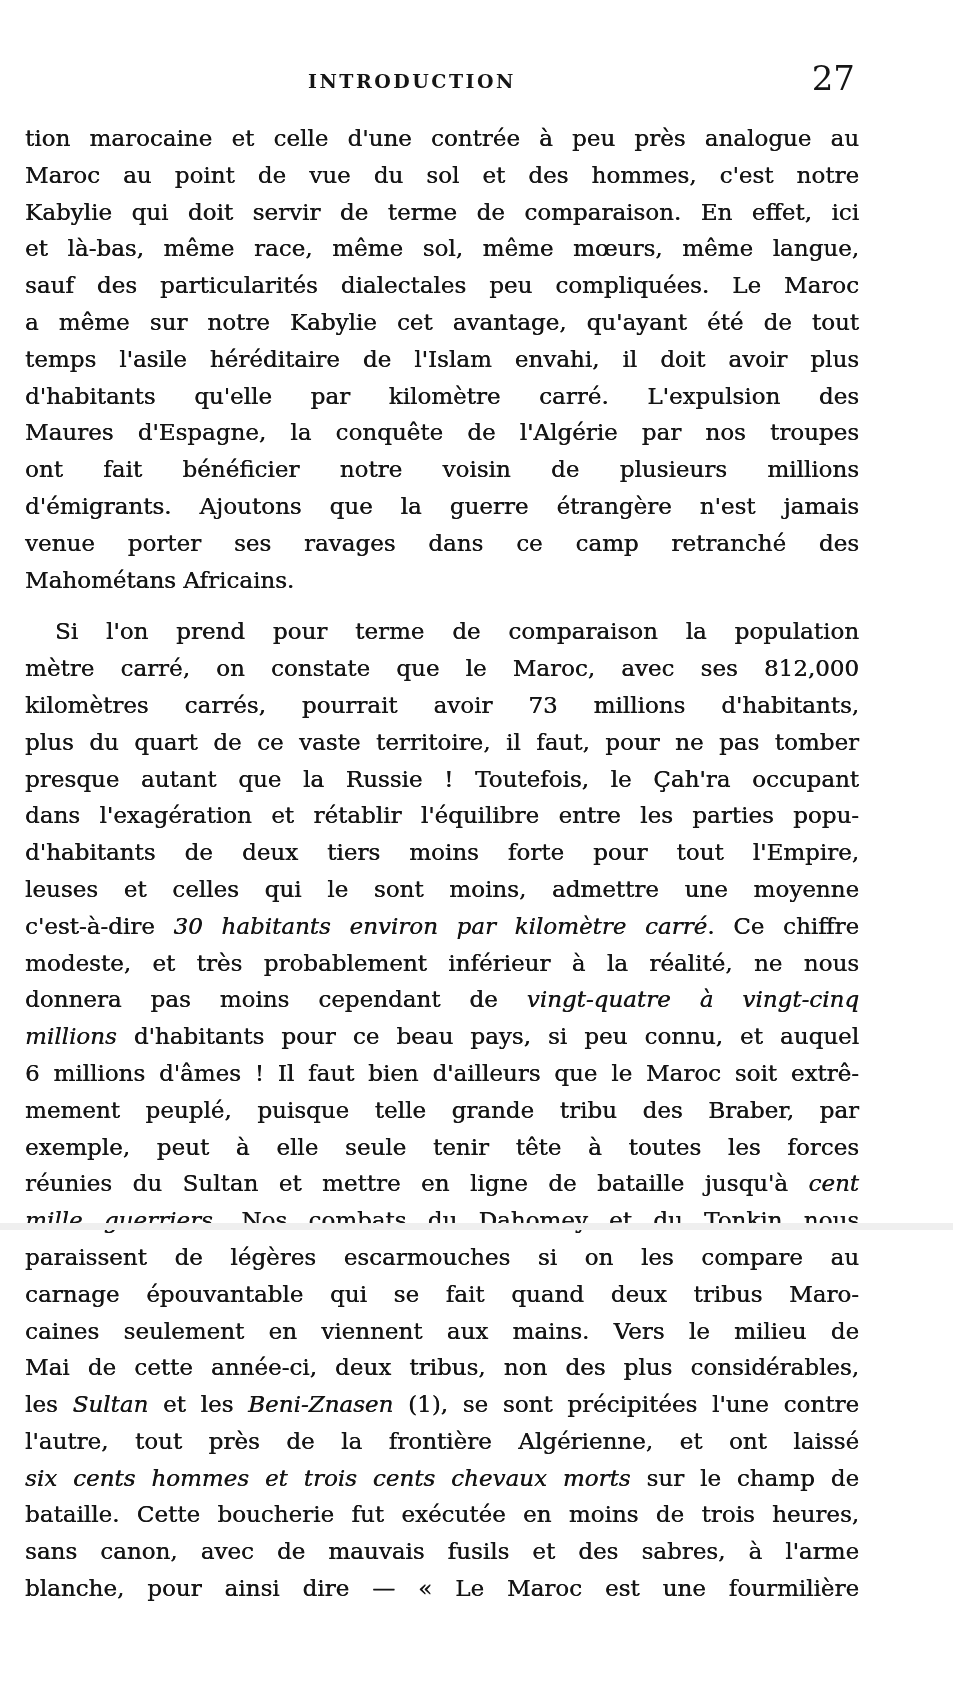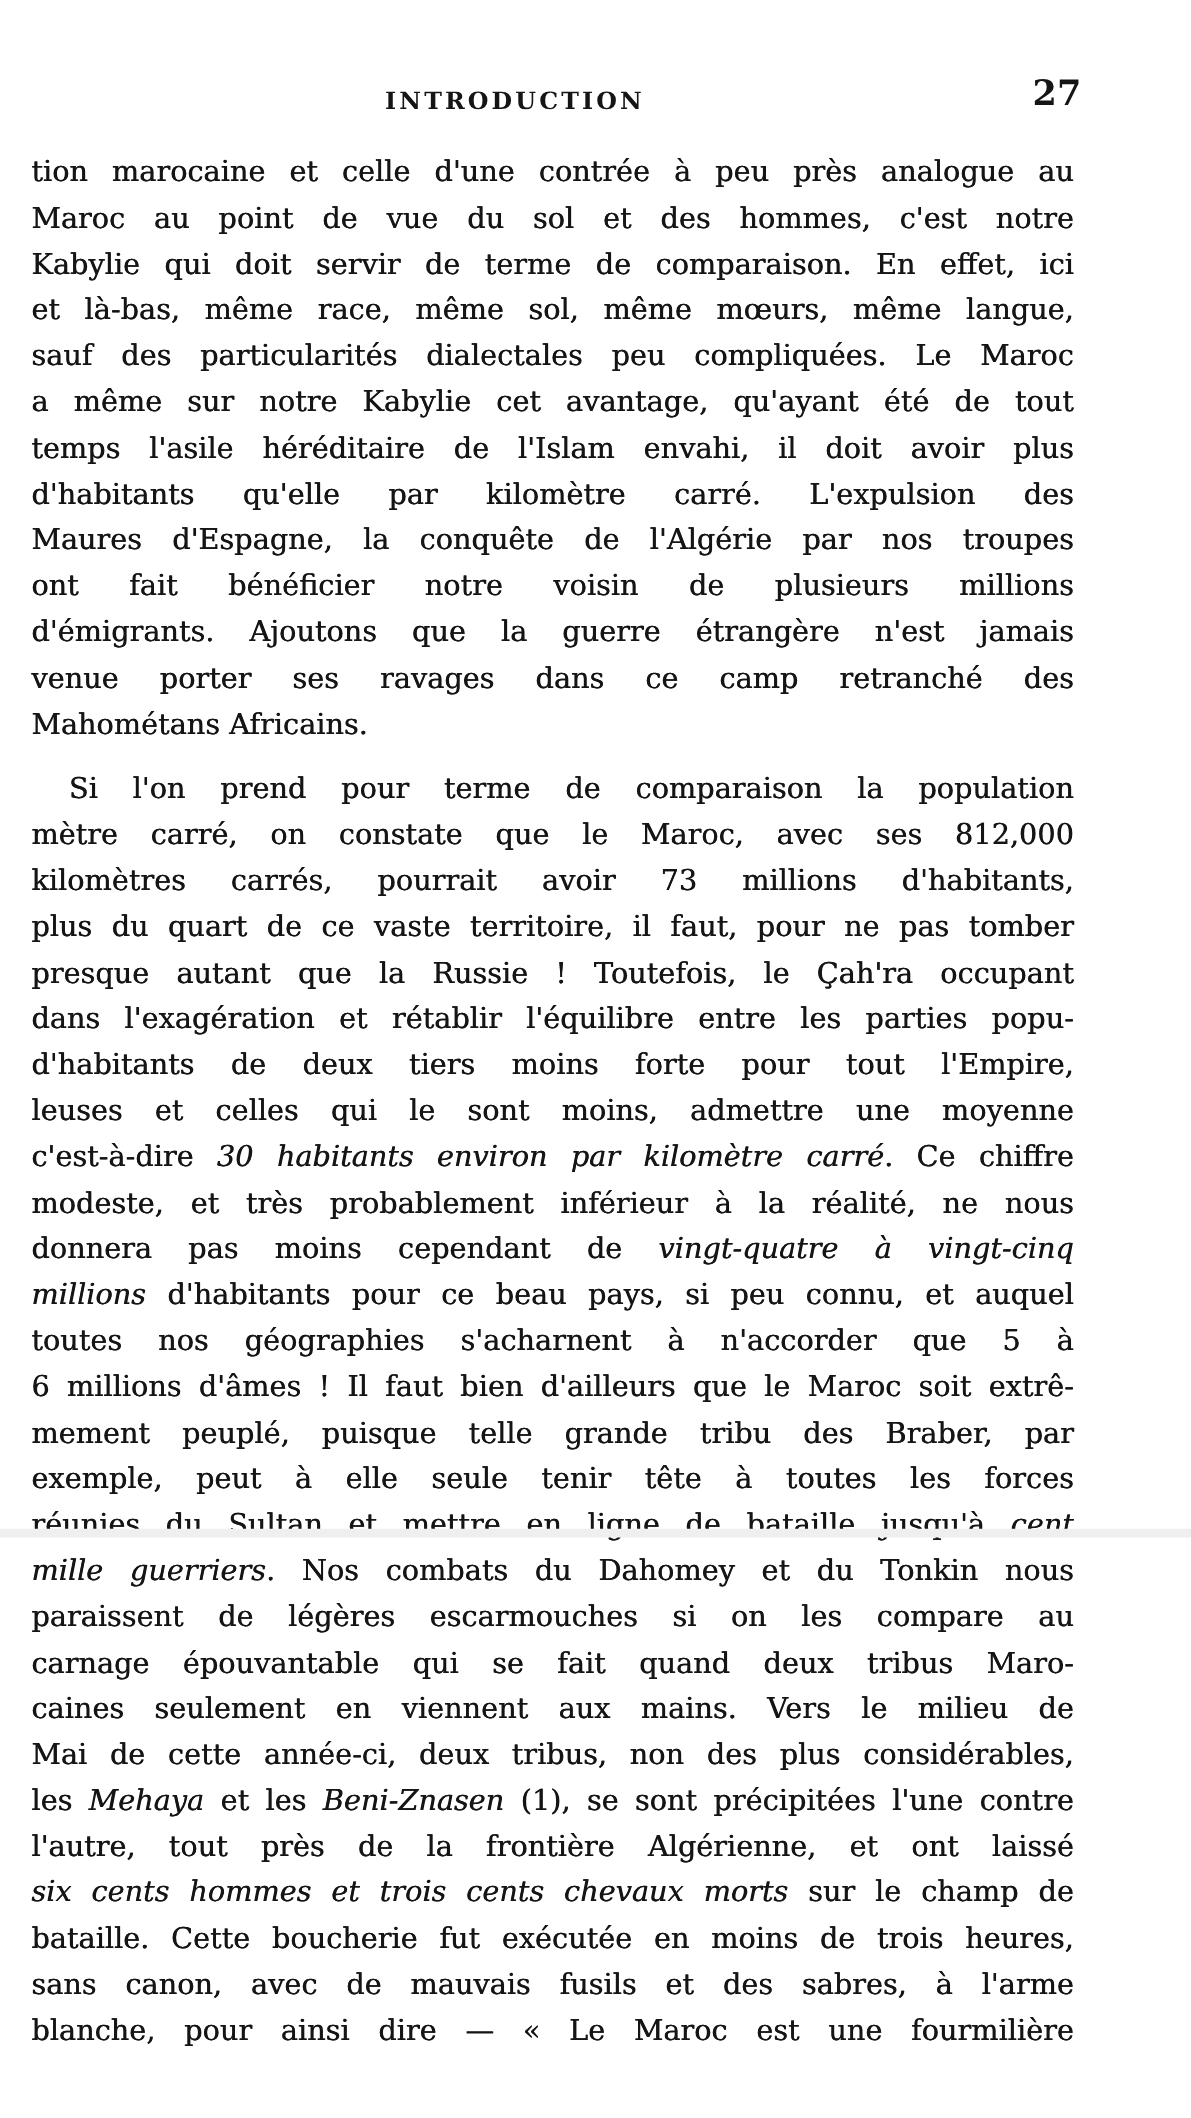--- a/index.html
+++ b/index.html
@@ -35,24 +35,24 @@
     left: 0;
     right: 60px;
     top: 70px;
     text-align: center;
     font-size: 19px;
     font-weight: 700;
     letter-spacing: 2.5px;
   }
   .page-number {
     position: absolute;
-    right: 6px;
+    right: 16px;
     top: 58px;
-    font-size: 28px;
-    font-weight: 700;
+    font-size: 34px;
+    font-weight: 400;
   }
   .content {
     margin-top: 20px;
   }
   .para {
     margin: 12px;
   }
   .para + .para {
     margin-top: 15px;
   }
@@ -118,31 +118,30 @@
           <div class="line"><span>kilomètres carrés, pourrait avoir 73 millions d'habitants,</span></div>
           <div class="line"><span>plus du quart de ce vaste territoire, il faut, pour ne pas tomber</span></div>
           <div class="line"><span>presque autant que la Russie ! Toutefois, le Çah'ra occupant</span></div>
           <div class="line"><span>dans l'exagération et rétablir l'équilibre entre les parties popu-</span></div>
           <div class="line"><span>d'habitants de deux tiers moins forte pour tout l'Empire,</span></div>
           <div class="line"><span>leuses et celles qui le sont moins, admettre une moyenne</span></div>
           <div class="line"><span>c'est-à-dire </span><i>30 habitants environ par kilomètre carré</i><span>. Ce chiffre</span></div>
           <div class="line"><span>modeste, et très probablement inférieur à la réalité, ne nous</span></div>
           <div class="line"><span>donnera pas moins cependant de </span><i>vingt-quatre à vingt-cinq</i></div>
           <div class="line"><i>millions</i><span> d'habitants pour ce beau pays, si peu connu, et auquel</span></div>
-          <div class="line"><span>toutes nos géographies s'acharnent à n'accorder que 5 à</span></div>
           <div class="line"><span>6 millions d'âmes ! Il faut bien d'ailleurs que le Maroc soit extrê-</span></div>
           <div class="line"><span>mement peuplé, puisque telle grande tribu des Braber, par</span></div>
           <div class="line"><span>exemple, peut à elle seule tenir tête à toutes les forces</span></div>
           <div class="line"><span>réunies du Sultan et mettre en ligne de bataille jusqu'à </span><i>cent</i></div>
           <div class="line"><i>mille guerriers</i><span>. Nos combats du Dahomey et du Tonkin nous</span></div>
           <div class="line"><span>paraissent de légères escarmouches si on les compare au</span></div>
           <div class="line"><span>carnage épouvantable qui se fait quand deux tribus Maro-</span></div>
           <div class="line"><span>caines seulement en viennent aux mains. Vers le milieu de</span></div>
           <div class="line"><span>Mai de cette année-ci, deux tribus, non des plus considérables,</span></div>
-          <div class="line"><span>les </span><i>Mehaya</i><span> et les </span><i>Beni-Znasen</i><span> (1), se sont précipitées l'une contre</span></div>
+          <div class="line"><span>les </span><i>Sultan</i><span> et les </span><i>Beni-Znasen</i><span> (1), se sont précipitées l'une contre</span></div>
           <div class="line"><span>l'autre, tout près de la frontière Algérienne, et ont laissé</span></div>
           <div class="line"><i>six cents hommes et trois cents chevaux morts</i><span> sur le champ de</span></div>
           <div class="line"><span>bataille. Cette boucherie fut exécutée en moins de trois heures,</span></div>
           <div class="line"><span>sans canon, avec de mauvais fusils et des sabres, à l'arme</span></div>
           <div class="line"><span>blanche, pour ainsi dire — « Le Maroc est une fourmilière</span></div>
         </div>
       </div>
 
   </div>
 

